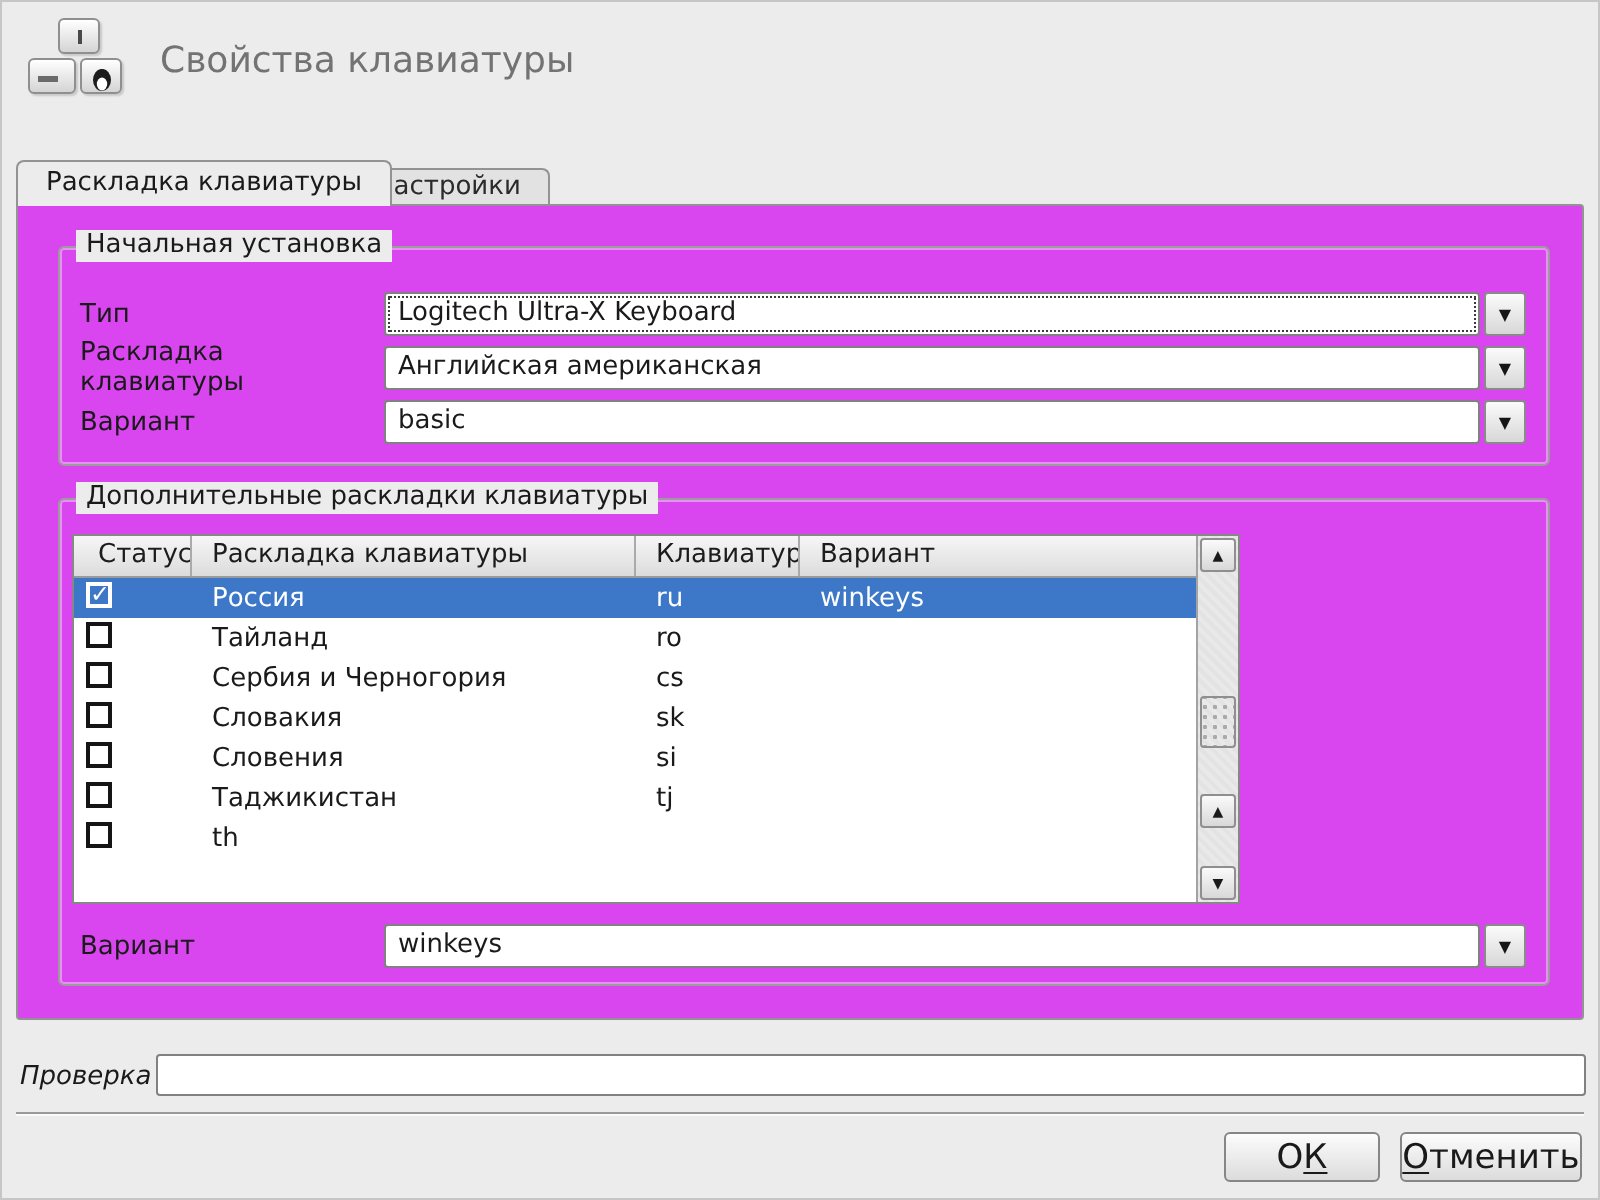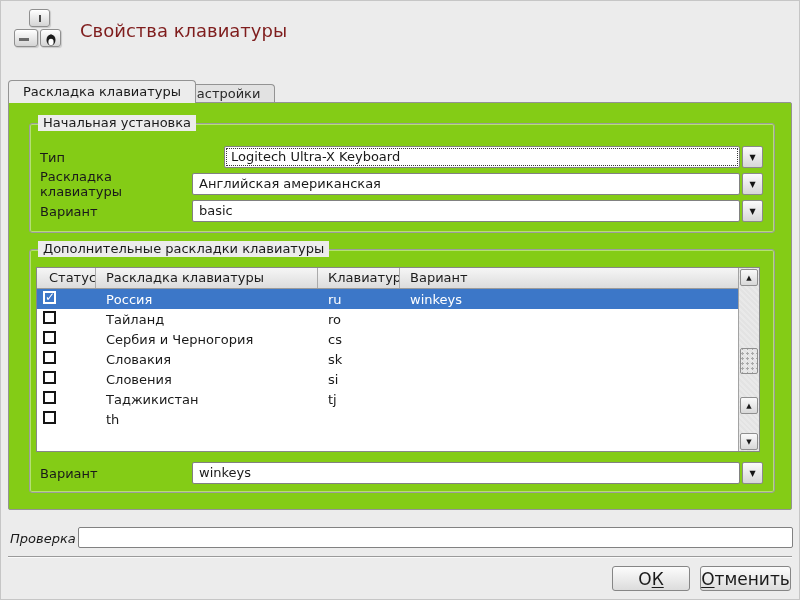--- a/index.html
+++ b/index.html
@@ -23,21 +23,21 @@
     border-radius:3px;
     box-shadow: inset 0 1px 0 #ffffff, 1px 1px 1px rgba(0,0,0,.15);
   }
   .key-top { left:16px; top:0; width:21px; height:18px; }
   .key-top::after { content:""; position:absolute; left:9px; top:5px; width:2px; height:7px; background:#4a4a4a; }
   .key-bl { left:1px; top:20px; width:24px; height:18px; }
   .key-bl::after { content:""; position:absolute; left:4px; top:8px; width:10px; height:3px; background:#6a6a6a; }
   .key-br { left:27px; top:20px; width:21px; height:18px; }
   .key-br svg { position:absolute; left:4px; top:3px; }
 
-  .page-title { position:absolute; left:80px; top:20px; font-size:18px; color:#7f1d1d; }
+  .page-title { position:absolute; left:80px; top:20px; font-size:18px; color:#737373; }
 
   
   .tab {
     position:absolute;
     border:1px solid #939393;
     border-bottom:none;
     border-radius:4px 4px 0 0;
     text-align:center;
     white-space:nowrap;
     padding:0 14px;
@@ -47,21 +47,21 @@
     background:#ececec; z-index:3;
   }
   .tab-inactive {
     left:172px; top:84px; height:18px; line-height:17px;
     background:#e2e2e2; z-index:0; color:#2a2a2a;
   }
 
   
   .panel {
     position:absolute; left:8px; top:102px; width:784px; height:408px;
-    background:#84cc16;
+    background:#d946ef;
     border:1px solid #939393;
     border-radius:0 2px 2px 2px;
     z-index:1;
   }
 
   
   .group {
     position:absolute;
     border:1px solid #9c9c9c;
     border-radius:3px;
@@ -89,21 +89,21 @@
   .combo-btn {
     flex:0 0 21px; margin-left:2px; height:22px;
     background:linear-gradient(180deg,#fbfbfb,#d7d7d7);
     border:1px solid #8a8a8a; border-radius:2px;
     display:flex; align-items:center; justify-content:center;
     font-size:8px; color:#151515;
   }
 
   
   .table-frame {
-    position:absolute; left:6px; top:17px; width:724px; height:185px;
+    position:absolute; left:6px; top:17px; width:584px; height:185px;
     background:#ffffff;
     border:1px solid #878787;
   }
   .thead { display:flex; height:21px; margin-right:21px;
     background:linear-gradient(180deg,#f6f6f6,#dcdcdc);
     border-bottom:1px solid #9a9a9a; }
   .th {
     padding:2px 0 0 10px; border-right:1px solid #aaaaaa;
     white-space:nowrap; overflow:hidden; color:#1c1c1c;
   }
@@ -191,21 +191,21 @@
 <div class="page-title">Свойства клавиатуры</div>
 
 <div class="tab tab-active">Раскладка клавиатуры</div>
 <div class="tab tab-inactive">Настройки</div>
 
 <div class="panel">
 
   <div class="group grp1">
     <div class="group-label">Начальная установка</div>
 
-    <div class="field-row" style="top:22px;gap:32px;">
+    <div class="field-row" style="top:22px;">
       <span class="field-label">Тип</span>
       <div class="combo">
         <div class="combo-field focused">Logitech Ultra-X Keyboard</div>
         <div class="combo-btn">▼</div>
       </div>
     </div>
 
     <div class="field-row" style="top:49px;">
       <span class="field-label">Раскладка клавиатуры</span>
       <div class="combo">

